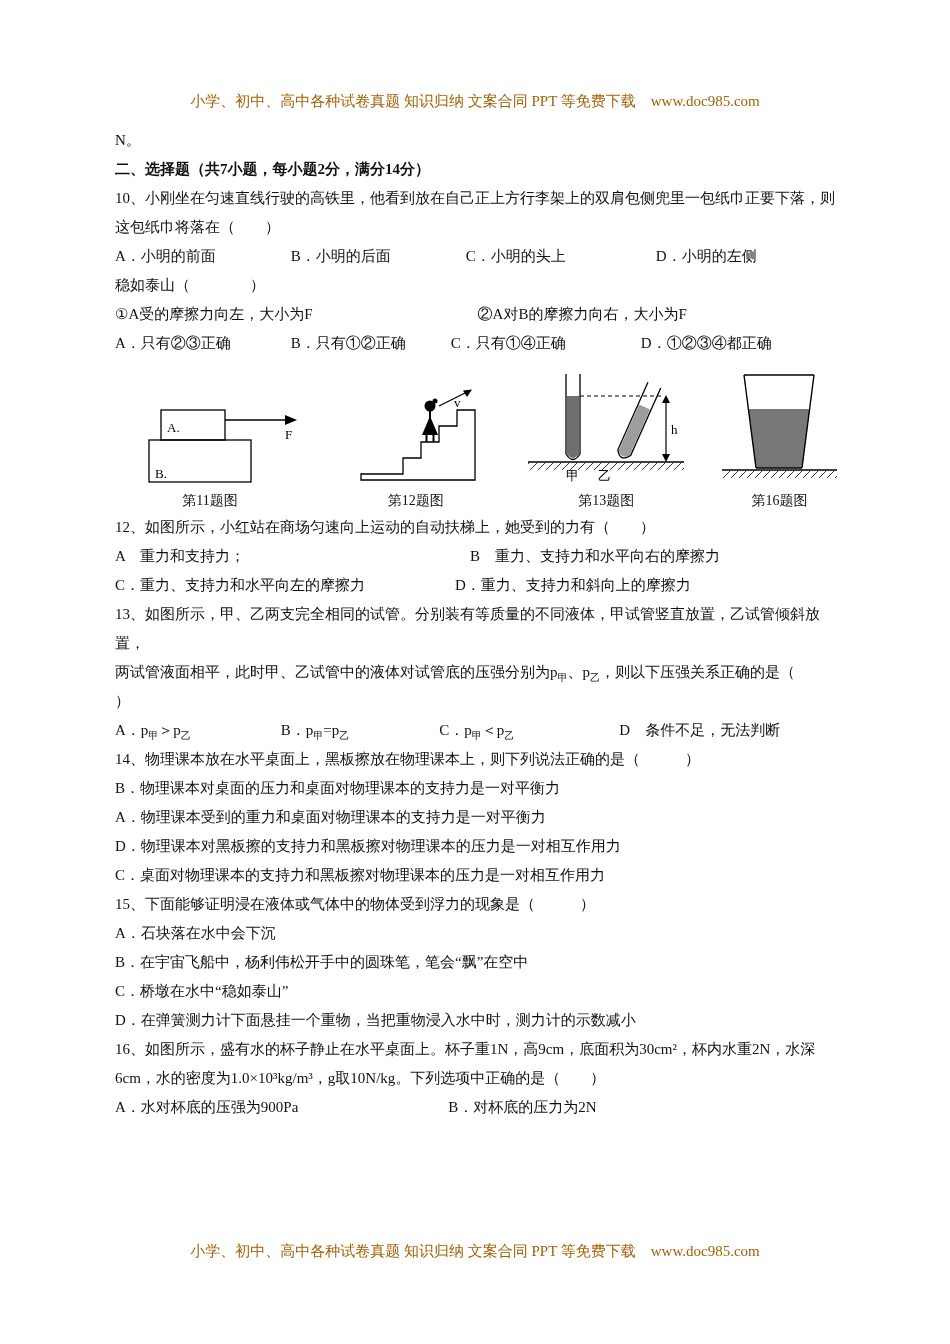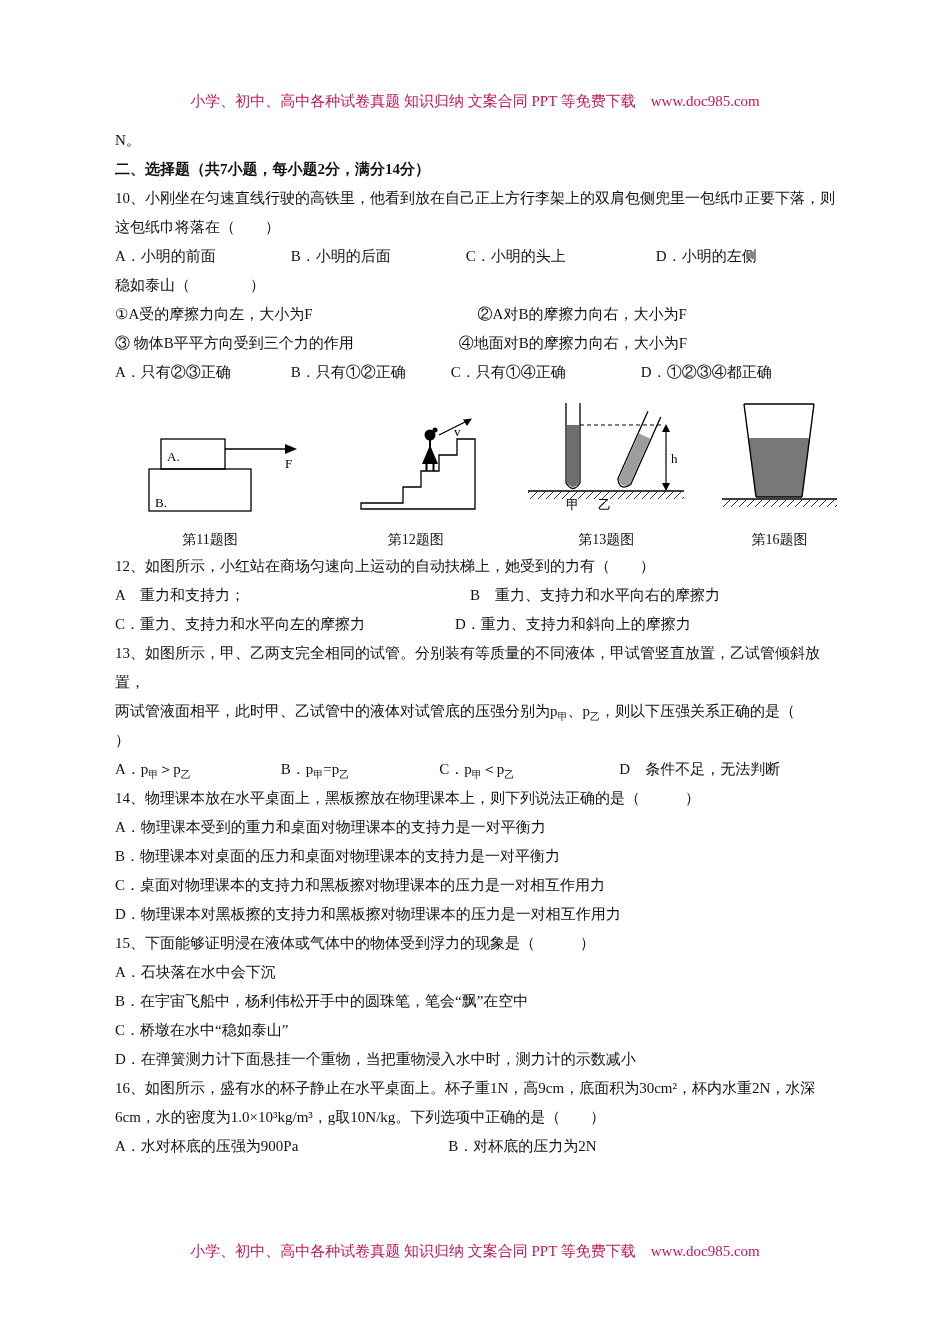--- a/index.html
+++ b/index.html
@@ -1,48 +1,47 @@
 <!DOCTYPE html>
 <html><head>
 <meta charset="utf-8">
 <style>
   html,body{margin:0;padding:0;background:#ffffff;}
   body{width:950px;font-family:"Liberation Serif","DejaVu Serif",serif;color:#111;}
   .page{position:relative;width:950px;height:1344px;background:#fff;overflow:hidden;}
-  .watermark{position:absolute;left:0;width:100%;text-align:center;color:#be185d;font-size:15px;}
+  .watermark{position:absolute;left:0;width:100%;text-align:center;color:#a16207;font-size:15px;}
   .watermark.top{top:92px;}
   .watermark.bottom{top:1242px;}
   .content{position:absolute;top:126px;left:115px;width:728px;font-size:15px;line-height:29px;}
   .line{min-height:29px;white-space:pre-wrap;}
   .bold{font-weight:bold;}
   sub{font-size:10px;line-height:0;}
   .figrow{display:flex;justify-content:space-between;align-items:flex-end;width:722px;margin:4px 0 0 0;}
   .fig{display:flex;flex-direction:column;align-items:center;}
   .fig svg{display:block;}
-  .caption{font-size:14px;line-height:24px;margin-top:12px;white-space:pre;}
+  .caption{font-size:14px;line-height:24px;margin-top:2px;white-space:pre;}
   svg text{font-family:"Liberation Serif","DejaVu Serif",serif;font-size:13px;fill:#000;}
 </style>
 </head>
 <body>
 
 <div class="page">
 
   <div class="watermark top">小学、初中、高中各种试卷真题 知识归纳 文案合同 PPT 等免费下载　www.doc985.com</div>
 
   <div class="content">
     <div class="line">N。</div>
     <div class="line bold">二、选择题（共7小题，每小题2分，满分14分）</div>
 
     <div class="line">10、小刚坐在匀速直线行驶的高铁里，他看到放在自己正上方行李架上的双肩包侧兜里一包纸巾正要下落，则</div>
     <div class="line">这包纸巾将落在（　　）</div>
     <div class="line">A．小明的前面　　　　　B．小明的后面　　　　　C．小明的头上　　　　　　D．小明的左侧</div>
 
     <div class="line">稳如泰山（　　　　）</div>
     <div class="line">①A受的摩擦力向左，大小为F　　　　　　　　　　　②A对B的摩擦力向右，大小为F</div>
-    <div class="line">③ 物体B平平方向受到三个力的作用　　　　　　　④地面对B的摩擦力向右，大小为F</div>
     <div class="line">A．只有②③正确　　　　B．只有①②正确　　　C．只有①④正确　　　　　D．①②③④都正确</div>
 
     <div class="figrow">
 
       <div class="fig">
         <svg width="190" height="95" viewBox="0 0 190 95">
           <g>
             <rect x="34" y="48" width="102" height="42" fill="none" stroke="#000" stroke-width="1.3"></rect>
             <text x="40" y="86">B.</text>
           </g>
@@ -142,24 +141,24 @@
     <div class="line">12、如图所示，小红站在商场匀速向上运动的自动扶梯上，她受到的力有（　　）</div>
     <div class="line">A　重力和支持力；　　　　　　　　　　　　　　　B　重力、支持力和水平向右的摩擦力</div>
     <div class="line">C．重力、支持力和水平向左的摩擦力　　　　　　D．重力、支持力和斜向上的摩擦力</div>
 
     <div class="line">13、如图所示，甲、乙两支完全相同的试管。分别装有等质量的不同液体，甲试管竖直放置，乙试管倾斜放置，</div>
     <div class="line"><span>两试管液面相平，此时甲、乙试管中的液体对试管底的压强分别为p</span><sub>甲</sub><span>、p</span><sub>乙</sub><span>，则以下压强关系正确的是（</span></div>
     <div class="line">）</div>
     <div class="line"><span>A．p</span><sub>甲</sub><span>＞p</span><sub>乙</sub><span>　　　　　　B．p</span><sub>甲</sub><span>=p</span><sub>乙</sub><span>　　　　　　C．p</span><sub>甲</sub><span>＜p</span><sub>乙</sub><span>　　　　　　　D　条件不足，无法判断</span></div>
 
     <div class="line">14、物理课本放在水平桌面上，黑板擦放在物理课本上，则下列说法正确的是（　　　）</div>
+    <div class="line">B．物理课本对桌面的压力和桌面对物理课本的支持力是一对平衡力</div>
     <div class="line">A．物理课本受到的重力和桌面对物理课本的支持力是一对平衡力</div>
-    <div class="line">B．物理课本对桌面的压力和桌面对物理课本的支持力是一对平衡力</div>
+    <div class="line">D．物理课本对黑板擦的支持力和黑板擦对物理课本的压力是一对相互作用力</div>
     <div class="line">C．桌面对物理课本的支持力和黑板擦对物理课本的压力是一对相互作用力</div>
-    <div class="line">D．物理课本对黑板擦的支持力和黑板擦对物理课本的压力是一对相互作用力</div>
 
     <div class="line">15、下面能够证明浸在液体或气体中的物体受到浮力的现象是（　　　）</div>
     <div class="line">A．石块落在水中会下沉</div>
     <div class="line">B．在宇宙飞船中，杨利伟松开手中的圆珠笔，笔会“飘”在空中</div>
     <div class="line">C．桥墩在水中“稳如泰山”</div>
     <div class="line">D．在弹簧测力计下面悬挂一个重物，当把重物浸入水中时，测力计的示数减小</div>
 
     <div class="line">16、如图所示，盛有水的杯子静止在水平桌面上。杯子重1N，高9cm，底面积为30cm²，杯内水重2N，水深</div>
     <div class="line">6cm，水的密度为1.0×10³kg/m³，g取10N/kg。下列选项中正确的是（　　）</div>
     <div class="line">A．水对杯底的压强为900Pa　　　　　　　　　　B．对杯底的压力为2N</div>

